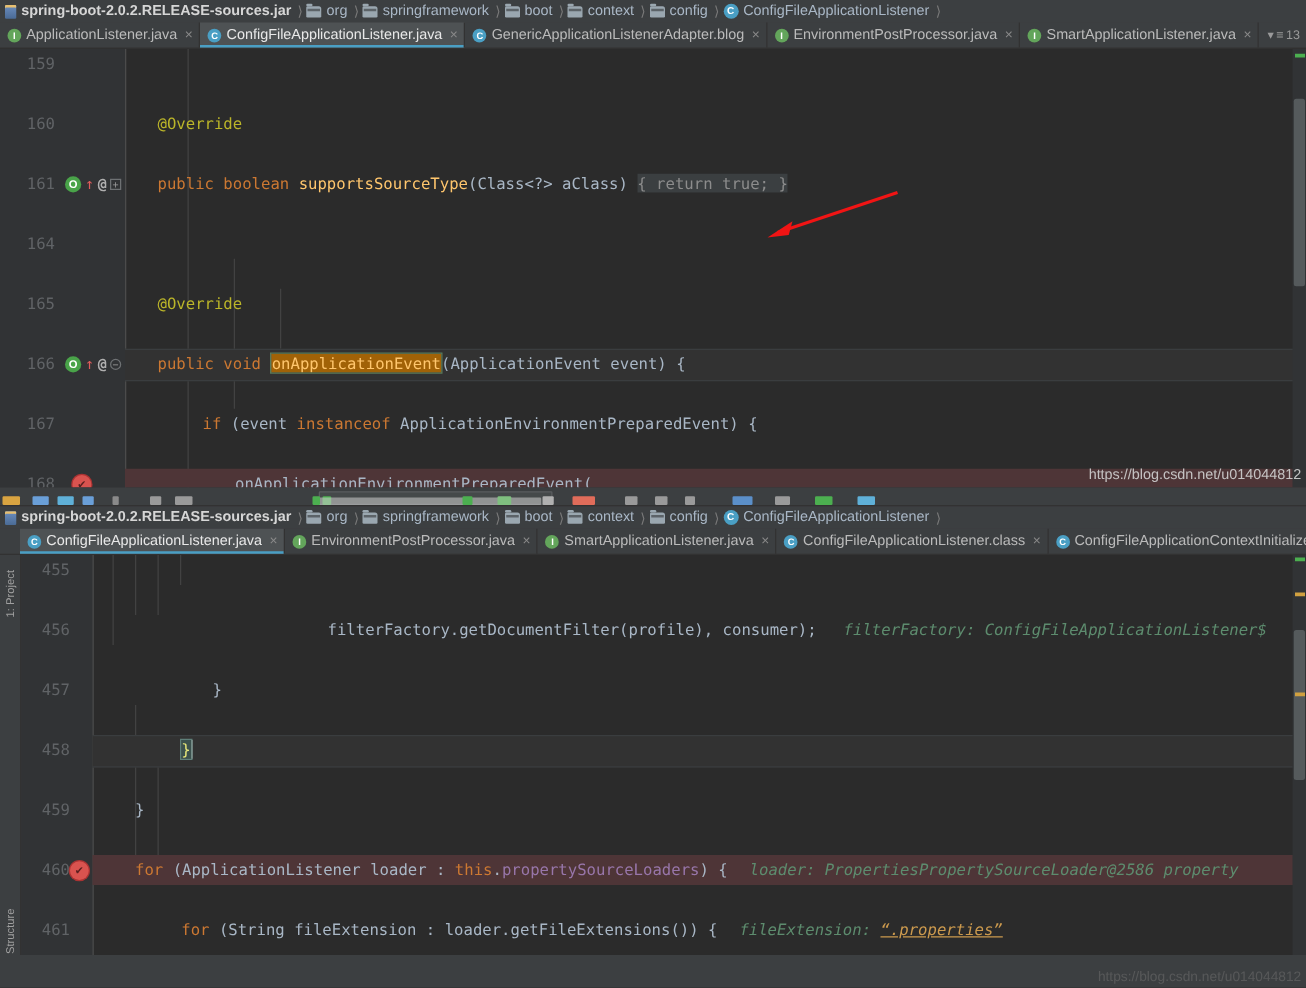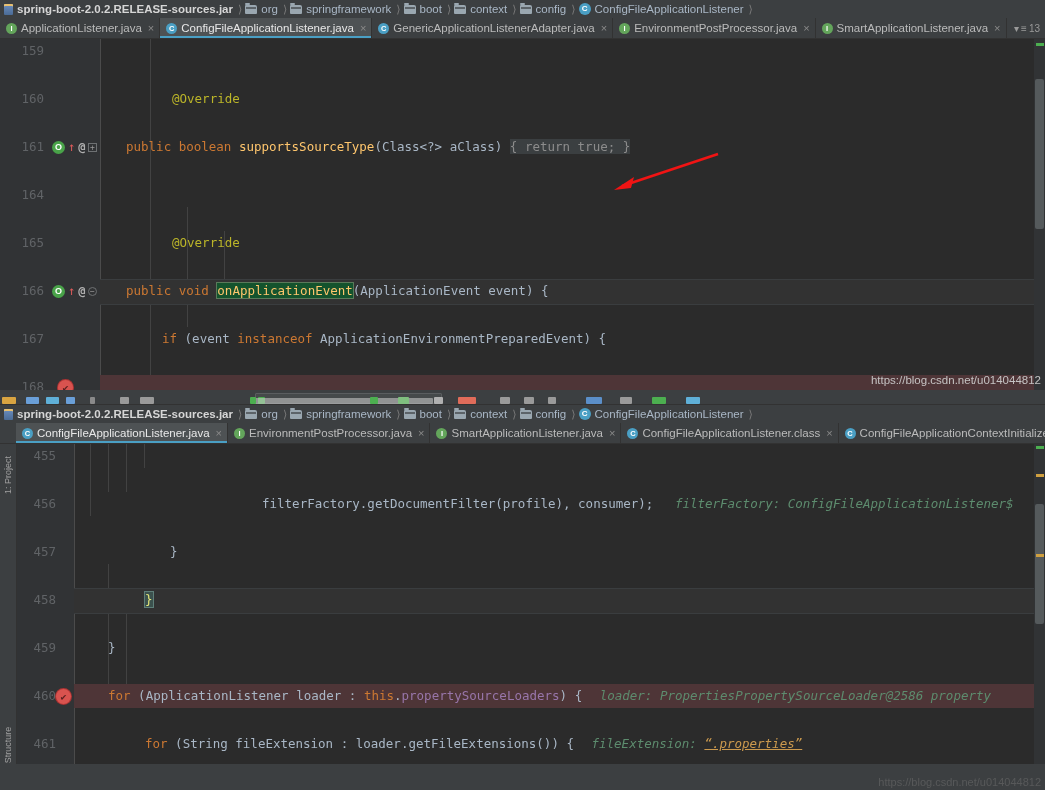--- a/index.html
+++ b/index.html
@@ -75,30 +75,30 @@
   .fold{position:absolute;left:88px;top:8px;width:9px;height:9px;border:1px solid #6e7173;
     color:#9a9a9a;font-size:8px;line-height:7px;text-align:center;box-sizing:border-box;background:#313335;}
   .fold.circ{border-radius:50%;}
   .bp{width:15px;height:15px;border-radius:50%;background:#d9534f;
       box-shadow:0 0 0 1px #a33;color:#5a1f1f;font-size:10px;line-height:15px;text-align:center;}
   .code{position:absolute;left:108px;top:0;line-height:24px;color:#a9b7c6;}
   .bot .code{left:62px;}
   .indent-guide{position:absolute;top:0;width:1px;height:100%;background:#4b4b4b;opacity:.75;}
 
   
-  .kw{color:#cc7832;} .ann{color:#bbb529;margin-left:46px;} .fn{color:#ffc66d;} .txt{color:#a9b7c6;} .fld{color:#9876aa;} .punct{color:#a9b7c6;}
+  .kw{color:#cc7832;} .ann{color:#bbb529;} .fn{color:#ffc66d;} .txt{color:#a9b7c6;} .fld{color:#9876aa;} .punct{color:#a9b7c6;}
   .hint{color:#5d8c6e;font-style:italic;}
   .hint-str{color:#cc9a4e;font-style:italic;text-decoration:underline;}
 
   
   .hl-bp{position:absolute;left:100px;right:0;top:0;height:100%;background:#4e3537;}
   .bot .hl-bp{left:58px;}
   .hl-caret{position:absolute;left:100px;right:0;top:0;height:100%;
       border-top:1px solid #3a3d3f;border-bottom:1px solid #3a3d3f;background:#323232;}
-  .ident-hl{background:#14532d;outline:1px solid #5a7a5a;}
+  .ident-hl{background:#a16207;outline:1px solid #5a7a5a;}
   .fold-ph{background:#3b3f41;color:#8c8c8c;}
   .brace-hl{background:#3b514d;color:#e8e87a;outline:1px solid #5f7f79;}
   .caret{display:inline-block;width:1px;height:15px;background:#d8d8d8;vertical-align:-3px;}
 
   
   .cn-note{position:absolute;color:#f01414;font-family:"DejaVu Sans",sans-serif;white-space:nowrap;}
   #note-top{left:700px;top:142px;font-size:19px;}
   .arrow-svg{position:absolute;pointer-events:none;}
 
   .watermark{
@@ -176,21 +176,21 @@
       <span>ApplicationListener.java</span>
       <span class="close">×</span>
     </div>
     <div class="tab active">
       <span class="ic ic-tab-class tabicon">C</span>
       <span>ConfigFileApplicationListener.java</span>
       <span class="close">×</span>
     </div>
     <div class="tab">
       <span class="ic ic-tab-class tabicon">C</span>
-      <span>GenericApplicationListenerAdapter.java</span>
+      <span>GenericApplicationListenerAdapter.blog</span>
       <span class="close">×</span>
     </div>
     <div class="tab">
       <span class="ic ic-tab-iface tabicon">I</span>
       <span>EnvironmentPostProcessor.java</span>
       <span class="close">×</span>
     </div>
     <div class="tab">
       <span class="ic ic-tab-iface tabicon">I</span>
       <span>SmartApplicationListener.java</span>
@@ -266,20 +266,21 @@
         <span class="txt"> </span><span class="txt">(event </span><span class="kw">instanceof</span><span class="txt"> ApplicationEnvironmentPreparedEvent) {</span>
       </span>
     </div>
 
     <div class="row" style="top:168px">
       <div class="hl-bp"></div>
       <span class="lnum">168</span>
       <span class="gutter-icons" style="left:58px">
         <span class="bp">✔</span>
       </span>
+      <span class="code" style="left:188px"><span class="txt">onApplicationEnvironmentPreparedEvent(</span></span>
     </div>
 
     <div class="rightbar">
       <div class="thumb" style="top:40px;height:150px;"></div>
       <div class="scroll-marker" style="top:4px;background:#4caf50"></div>
     </div>
   </div>
 
   <svg class="arrow-svg" style="left:612px;top:150px;" width="110" height="42">
     <line x1="106" y1="4" x2="10" y2="36" stroke="#f01414" stroke-width="2.6"></line>

